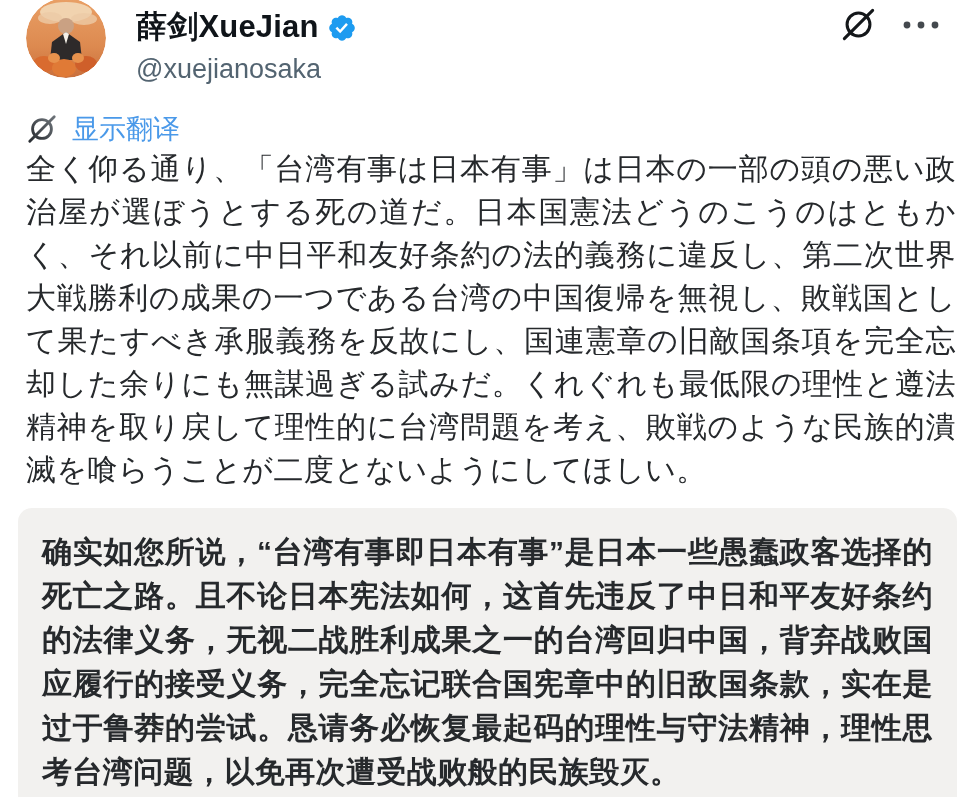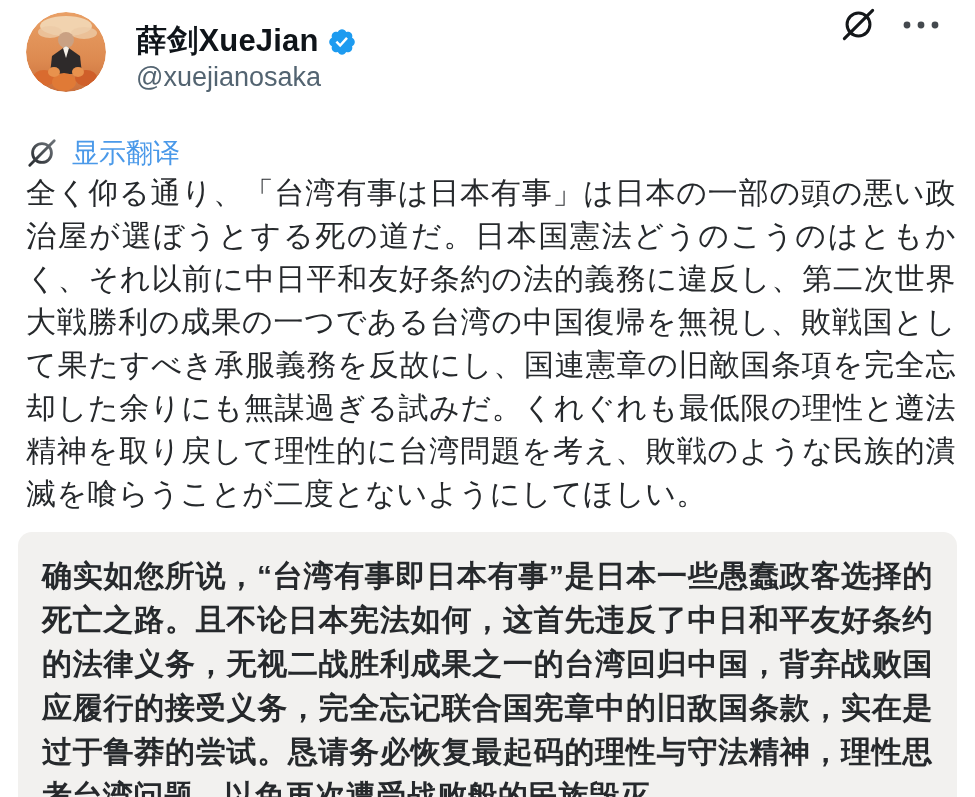--- a/index.html
+++ b/index.html
@@ -11,21 +11,21 @@
     position: relative;
     font-family: "Liberation Sans", "DejaVu Sans", sans-serif;
     color: #212529;
   }
   .tweet { padding: 0 20px 0 26px; }
 
   
   .tweet-header {
     display: flex;
     align-items: flex-start;
-    padding-top: 14px;
+    padding-top: 0;
     position: relative;
   }
   .avatar {
     width: 80px; height: 80px;
     border-radius: 50%;
     overflow: hidden;
     flex: 0 0 80px;
     margin-top: -2px;
   }
   .names { margin-left: 30px; padding-top: 6px; }
@@ -33,36 +33,37 @@
   .display-name {
     font-size: 31px;
     font-weight: 700;
     color: #0f1419;
     letter-spacing: 0.2px;
   }
   .verified { width: 30px; height: 30px; margin-top: 2px; }
   .handle {
     font-size: 27px;
     color: #536471;
+    margin-top: 6px;
   }
   .header-actions {
     position: absolute;
     right: 14px; top: 6px;
     display: flex;
     align-items: center;
     gap: 24px;
   }
   .grok-btn, .more-btn { background: none; border: none; cursor: pointer; padding: 0; line-height: 0; }
 
   
   .translate-row {
     display: flex;
     align-items: center;
     gap: 14px;
-    margin-top: 42px;
+    margin-top: 26px;
   }
   .translate-link {
     font-size: 27px;
     color: #4a99e9;
     text-decoration: none;
   }
 
   
   .tweet-body {
     font-size: 30px;

